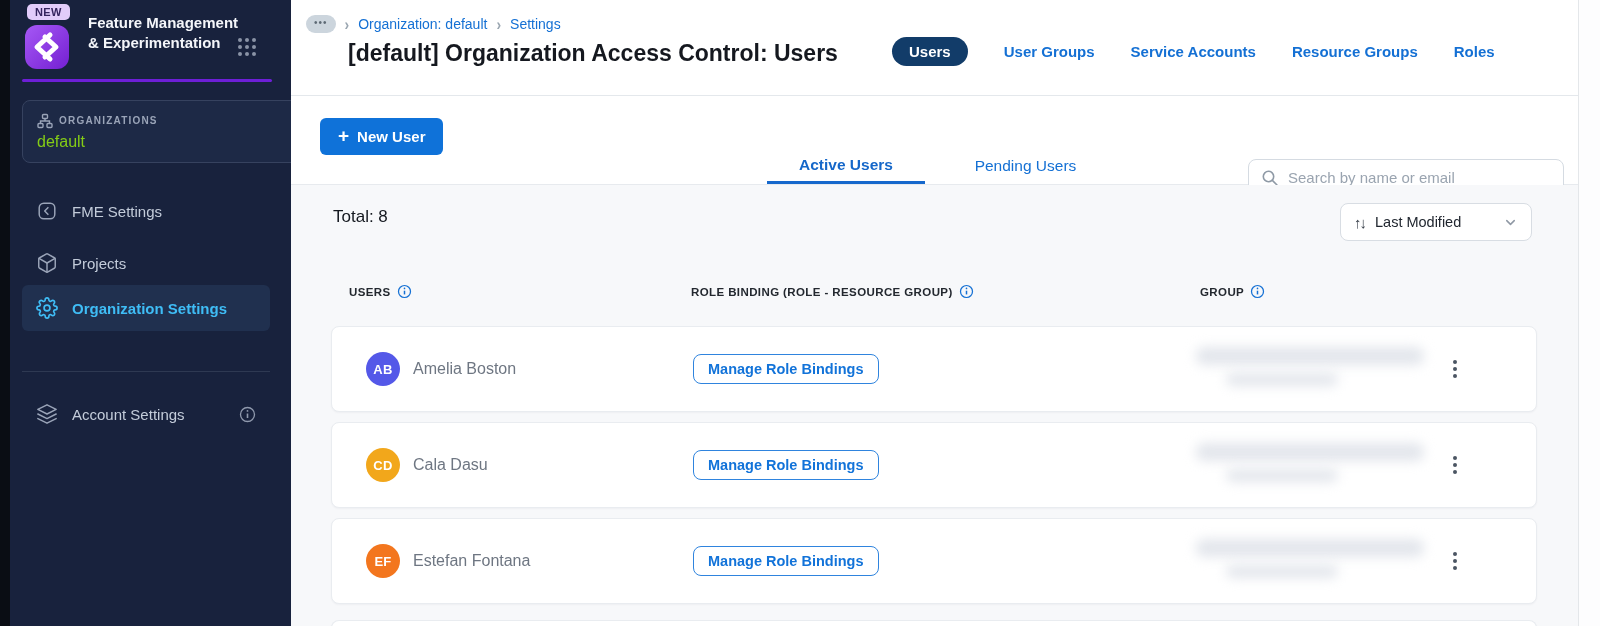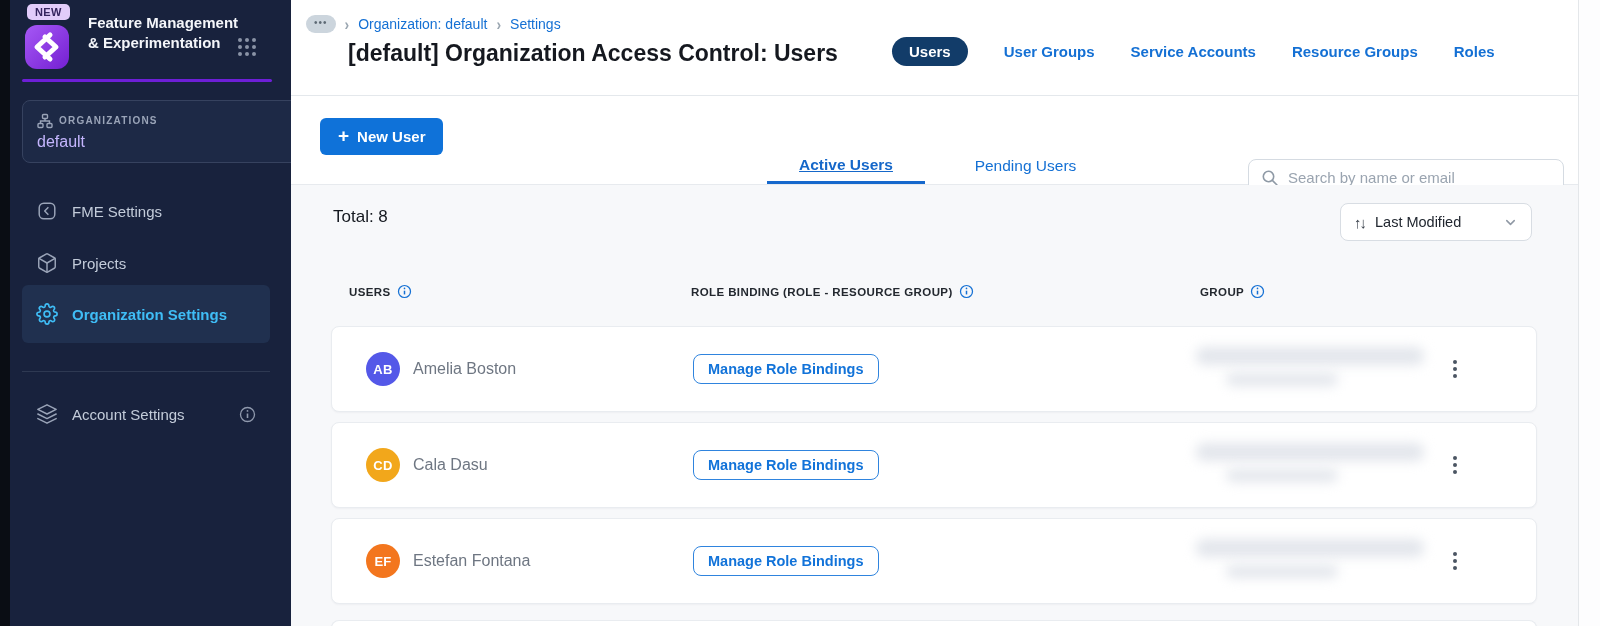--- a/index.html
+++ b/index.html
@@ -21,27 +21,27 @@
   .logo { left:14px; top:24px; width:46px; height:46px; }
   .app-title { left:78px; top:13px; width:156px; color:#f4f6fa; font-size:15px; font-weight:bold; line-height:20px; }
   .grid-icon { left:226px; top:36px; width:22px; height:22px; cursor:pointer; }
   .purple-line { left:12px; top:79px; width:250px; height:3px; background:#6d1fd6; border-radius:2px; }
 
   .org-box { left:12px; top:100px; width:299px; height:63px; background:#1d2946; border:1px solid #36425f;
              border-radius:8px; cursor:pointer; }
   .org-label { position:absolute; left:36px; top:14px; font-size:10px; font-weight:bold; letter-spacing:1.2px;
                color:#9aa4b8; }
   .org-icon { position:absolute; left:14px; top:12px; }
-  .org-value { position:absolute; left:14px; top:32px; font-size:16px; color:#c4b5fd; }
+  .org-value { position:absolute; left:14px; top:32px; font-size:16px; color:#84cc16; }
   .org-chevron { position:absolute; right:10px; top:20px; }
 
   .side-item { left:12px; width:248px; height:34px; display:flex; align-items:center; gap:14px;
                padding-left:14px; color:#c3ccda; font-size:15px; cursor:pointer; border-radius:6px; }
   .side-item .lbl { white-space:nowrap; }
-  .side-item.active { background:#20304f; color:#3fbdf6; font-weight:bold; height:58px; }
+  .side-item.active { background:#20304f; color:#3fbdf6; font-weight:bold; height:46px; }
   .side-divider { left:12px; top:371px; width:248px; height:1px; background:#2e3952; }
   .side-info { margin-left:auto; margin-right:14px; }
 
   
   .main-header { left:291px; top:0; width:1309px; height:96px; background:#fff; border-bottom:1px solid #e4e8ec; }
   .breadcrumb { position:absolute; left:15px; top:15px; display:flex; align-items:center; gap:9px; }
   .bc-pill { background:#ccd5dd; color:#5d6974; border-radius:10px; padding:3px 8px 5px; font-size:10px;
              letter-spacing:1px; line-height:10px; cursor:pointer; }
   .bc-sep { color:#9aa6b1; font-size:14px; font-weight:bold; transform:scaleY(1.2); }
   .bc-link { color:#1470d4; font-size:14px; cursor:pointer; text-decoration:none; }
@@ -52,21 +52,21 @@
   .nav-tab.pill { background:#123c69; color:#ffffff; padding:6px 17px; border-radius:16px; }
 
   
   .toolbar { left:291px; top:97px; width:1309px; height:88px; background:#fff; border-bottom:1px solid #e7eaee; }
   .new-user-btn { position:absolute; left:29px; top:21px; height:37px; background:#0f72d9; color:#fff;
                   border:none; border-radius:6px; font-family:"Liberation Sans",sans-serif; font-size:15px;
                   font-weight:bold; padding:0 18px; display:flex; align-items:center; gap:8px; cursor:pointer; }
   .new-user-btn .plus { font-size:19px; font-weight:bold; margin-top:-2px; }
   .view-tab { position:absolute; bottom:0; height:36px; display:flex; align-items:center; justify-content:center;
               font-size:15.5px; color:#1470d4; cursor:pointer; }
-  .view-tab.active { color:#1567c9; font-weight:bold; border-bottom:3px solid #1668cc;text-decoration:underline; }
+  .view-tab.active { color:#1567c9; font-weight:bold; border-bottom:3px solid #1668cc; }
   .search-box { position:absolute; left:957px; top:22px; width:316px; height:37px; border:1px solid #d5dbe2;
                 border-radius:8px; background:#fff; display:flex; align-items:center; padding:0 12px; gap:9px;margin-top:40px; }
   .search-box input { border:none; outline:none; flex:1; font-family:"Liberation Sans",sans-serif;
                       font-size:15px; color:#333; background:transparent; }
   .search-box input::placeholder { color:#9aa4b0; }
 
   
   .content { left:291px; top:185px; width:1309px; height:441px; background:#f7f8fa; }
   .total { position:absolute; left:42px; top:22px; font-size:17px; font-weight:normal; color:#14181f; }
   .sort-btn { position:absolute; left:1049px; top:18px; width:192px; height:38px; background:#fff;

